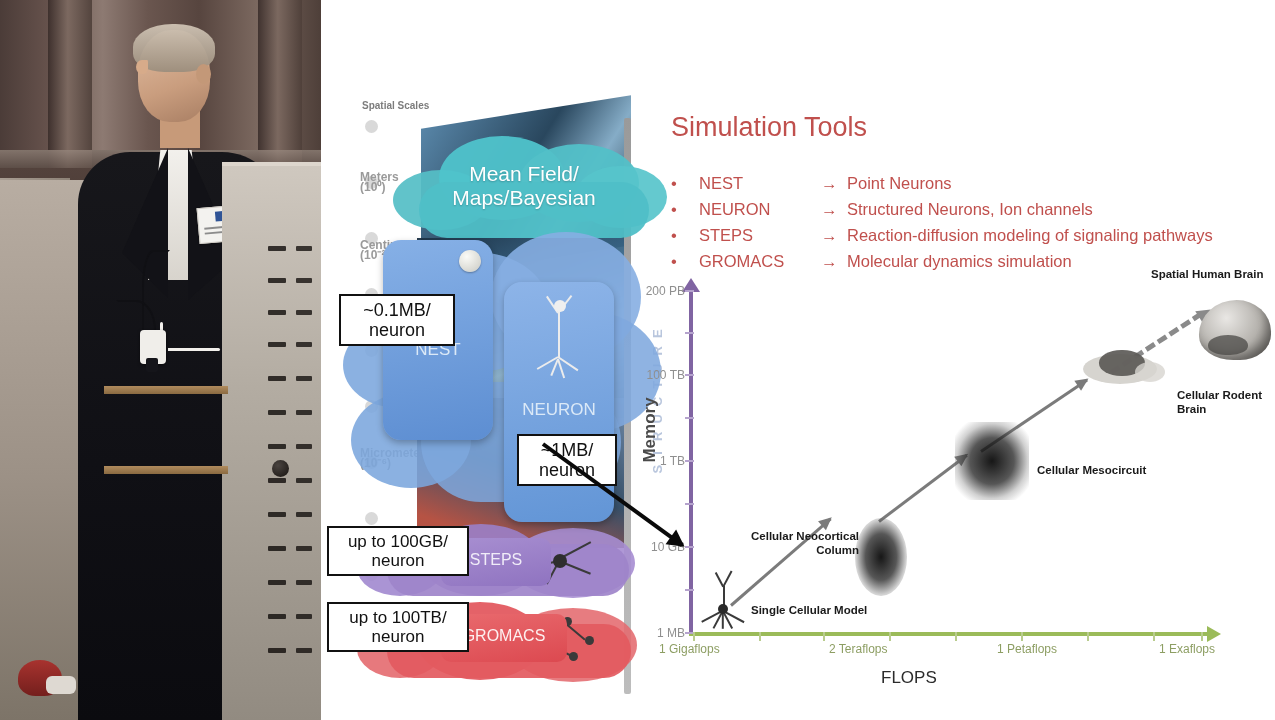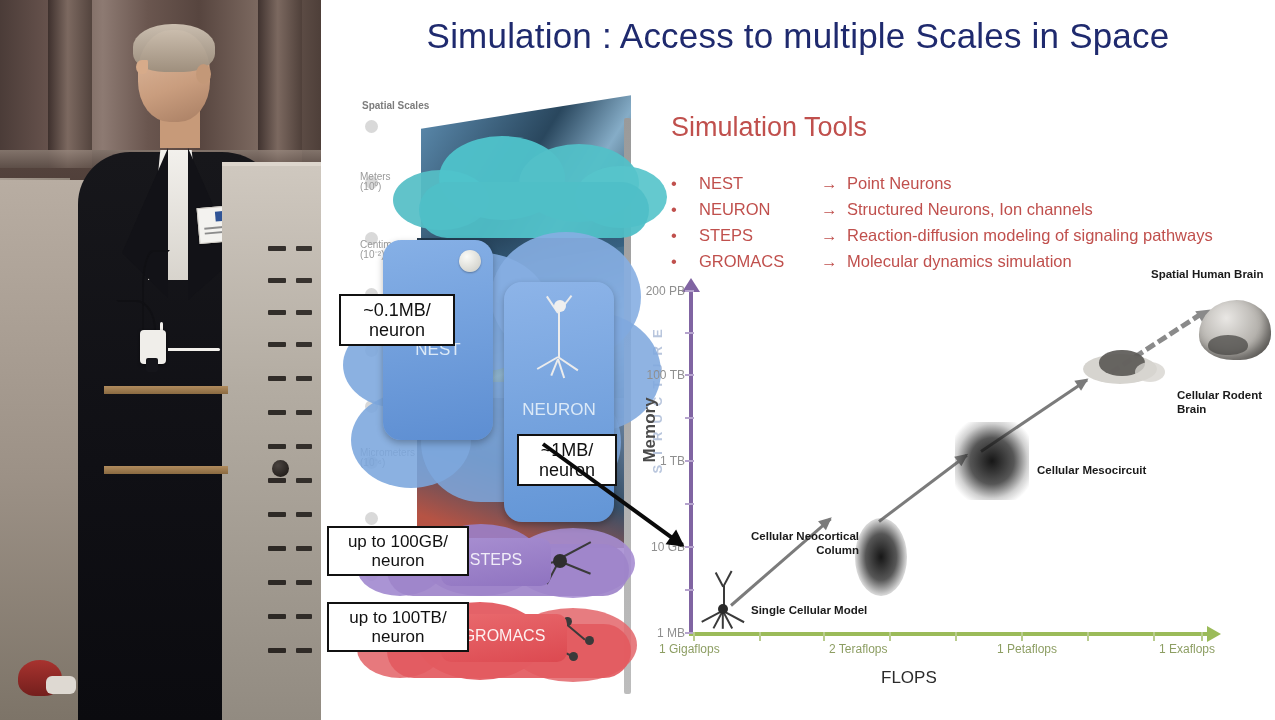--- a/index.html
+++ b/index.html
@@ -67,21 +67,21 @@
         background:radial-gradient(circle at 35% 32%,#4a4440,#17120f);}
 
   
   #slide{position:absolute;left:321px;top:0;width:954px;height:720px;background:#fff;}
   #slide-title{position:absolute;left:0;top:16px;width:954px;text-align:center;
         color:#1f2a6e;font-size:35px;letter-spacing:.2px;white-space:nowrap;}
 
   
   .spatial-scales{position:absolute;left:41px;top:100px;font-size:10px;font-weight:bold;color:#7c7c7c;}
   .scale-dot{position:absolute;left:44px;width:13px;height:13px;border-radius:50%;background:#d9d9d9;}
-  .scale-lbl{position:absolute;left:39px;font-size:10px;font-weight:normal;color:#9a9a9a;line-height:10px;}
+  .scale-lbl{position:absolute;left:39px;font-size:12px;font-weight:bold;color:#9a9a9a;line-height:10px;}
 
   
   .struct-bar{position:absolute;left:303px;top:118px;width:7px;height:576px;
         background:linear-gradient(180deg,#9a9a9a,#bdbdbd);border-radius:2px;}
   .struct-text{position:absolute;left:246px;top:390px;width:180px;text-align:center;
         font-size:13px;letter-spacing:8px;color:#b9c6dd;
         transform:rotate(-90deg);transform-origin:50% 50%;font-weight:600;}
   .cloudgrp{position:absolute;}
   .cloudgrp b{position:absolute;border-radius:50%;display:block;}
   .cloud-label{position:absolute;color:#ffffff;text-align:center;line-height:1.15;
@@ -229,21 +229,20 @@
     <div class="slat2" style="left:296px;top:614px;"></div>
     <div class="slat" style="left:268px;top:648px;"></div>
     <div class="slat2" style="left:296px;top:648px;"></div>
 
     <div class="floorobj"></div>
     <div class="floorobj2"></div>
   </div>
 
   <div id="slide">
 
-    <div id="slide-title">Simulation : Access to multiple Scales in Space</div>
 
     <div class="spatial-scales">Spatial Scales</div>
     <div class="scale-dot" style="top:120px;"></div>
     <div class="scale-dot" style="top:176px;"></div>
     <div class="scale-dot" style="top:232px;"></div>
     <div class="scale-dot" style="top:288px;"></div>
     <div class="scale-dot" style="top:344px;"></div>
     <div class="scale-dot" style="top:400px;"></div>
     <div class="scale-dot" style="top:456px;"></div>
     <div class="scale-dot" style="top:512px;"></div>
@@ -268,20 +267,23 @@
 
     <div class="struct-bar"></div>
     <div class="struct-text">STRUCTURE</div>
 
     <div class="cloudgrp" style="left:58px;top:130px;width:290px;height:110px;">
       <b style="left:14px;top:40px;width:96px;height:60px;background:#55bec6;opacity:.93;"></b>
       <b style="left:60px;top:6px;width:126px;height:84px;background:#4fc3cb;opacity:.95;"></b>
       <b style="left:140px;top:14px;width:120px;height:78px;background:#52c0c8;opacity:.95;"></b>
       <b style="left:196px;top:36px;width:92px;height:62px;background:#57c4cb;opacity:.92;"></b>
       <b style="left:40px;top:52px;width:230px;height:56px;background:#4fbfc7;opacity:.95;border-radius:40px;"></b>
+    </div>
+    <div class="cloud-label" style="left:78px;top:162px;width:250px;font-size:21px;">
+      <span>Mean Field/</span><br><span>Maps/Bayesian</span>
     </div>
 
     <div class="cloudgrp" style="left:20px;top:222px;width:330px;height:300px;">
       <b style="left:2px;top:100px;width:110px;height:86px;background:#7ba6dd;opacity:.88;"></b>
       <b style="left:10px;top:170px;width:120px;height:96px;background:#7ba6dd;opacity:.88;"></b>
       <b style="left:60px;top:30px;width:150px;height:120px;background:#82abe0;opacity:.9;"></b>
       <b style="left:150px;top:10px;width:150px;height:130px;background:#86aee2;opacity:.9;"></b>
       <b style="left:180px;top:90px;width:140px;height:120px;background:#7fa9de;opacity:.88;"></b>
       <b style="left:80px;top:160px;width:200px;height:120px;background:#7ea8dd;opacity:.86;border-radius:80px;"></b>
     </div>

